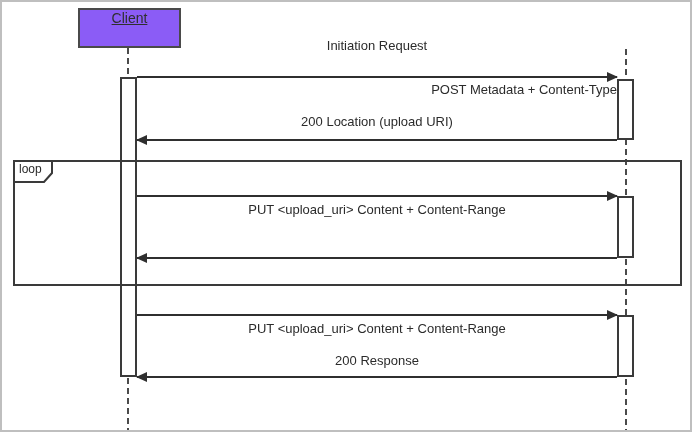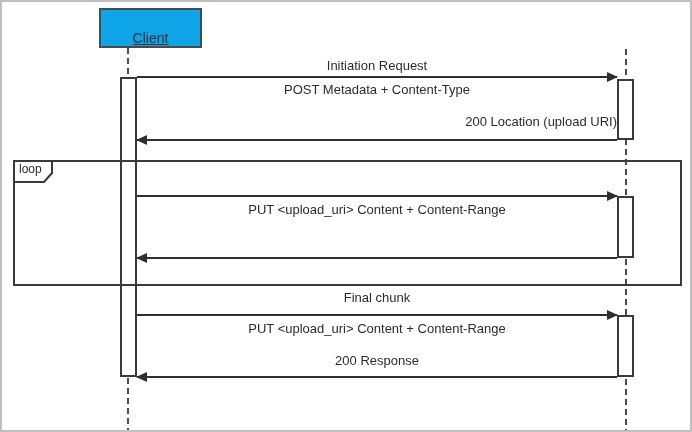--- a/index.html
+++ b/index.html
@@ -9,26 +9,25 @@
     border:2px solid #bfbfbf;
     box-sizing:border-box;
     font-family:"Liberation Sans", sans-serif;
     color:#2b2b2b;
     overflow:hidden;
   }
   
   .actor {
     position:absolute;
     border:2px solid #4a4a4a;
-    background:#0ea5e9;
+    background:#8b5cf6;
     box-sizing:border-box;
-    display:flex; align-items:flex-end; justify-content:center;
+    display:flex; align-items:flex-start; justify-content:center;
     font-size:14px; text-decoration:underline; color:#2f2f2f;
     z-index:5;
-    margin-left:21px;
   }
   .actor.client { left:76px; top:6px;  width:103px; height:40px; }
   .actor.server { left:575px; top:5px; width:99px;  height:42px; }
 
   
   .lifeline {
     position:absolute; width:2px; z-index:1;
     background:repeating-linear-gradient(to bottom, #4a4a4a 0 6px, transparent 6px 10px);
   }
   .lifeline.client { left:125px; top:46px; height:384px; }
@@ -75,23 +74,23 @@
   .a4 { top:255px; }
   .a5 { top:312px; }
   .a6 { top:374px; }
 
   
   .msg-label {
     position:absolute; left:135px; width:480px;
     text-align:center; font-size:13px; color:#2b2b2b;
     white-space:nowrap; z-index:5;
   }
-  .m0 { top:56px; }
-  .m1 { top:80px; }
-  .m2 { top:112px;text-align:right; }
+  .m0 { top:36px; }
+  .m1 { top:80px;text-align:right; }
+  .m2 { top:112px; }
   .m3 { top:167px; }
   .m4 { top:200px; }
   .m5 { top:235px; }
   .m6 { top:288px; }
   .m7 { top:319px; }
   .m8 { top:351px; }
 </style>
 </head>
 <body>
 
@@ -119,17 +118,16 @@
   <div class="arrow to-client a2"></div>
   <div class="arrow to-server a3"></div>
   <div class="arrow to-client a4"></div>
   <div class="arrow to-server a5"></div>
   <div class="arrow to-client a6"></div>
 
   <div class="msg-label m0">Initiation Request</div>
   <div class="msg-label m1">POST Metadata + Content-Type</div>
   <div class="msg-label m2">200 Location (upload URI)</div>
   <div class="msg-label m4">PUT &lt;upload_uri&gt; Content + Content-Range</div>
-  <div class="msg-label m6">Final chunk</div>
   <div class="msg-label m7">PUT &lt;upload_uri&gt; Content + Content-Range</div>
   <div class="msg-label m8">200 Response</div>
 
 </div>
 
 </body></html>

